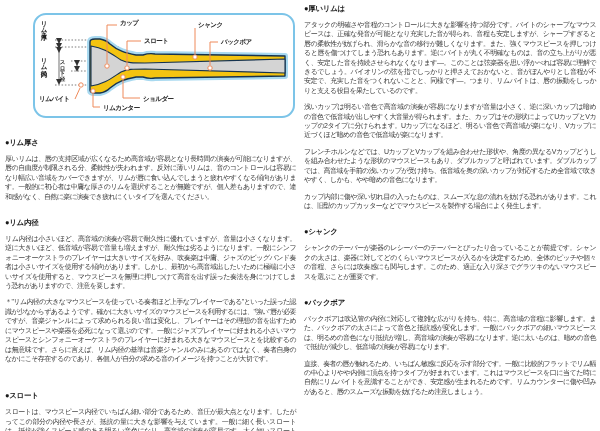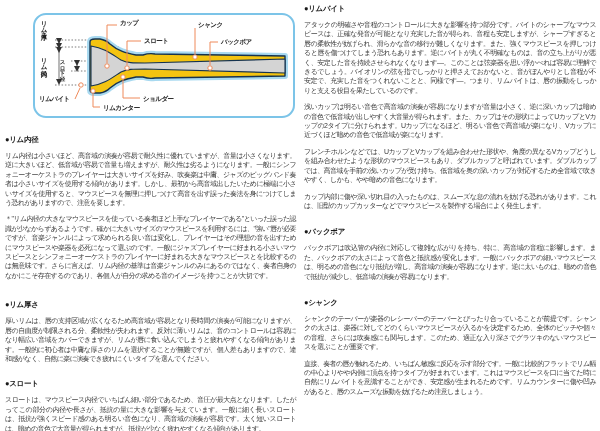--- a/index.html
+++ b/index.html
@@ -10,21 +10,21 @@
   }
   .col{position:absolute;top:0;}
   .col.left{left:5px;width:291px;}
   .col.right{left:304px;width:292px;}
   h3{
     font-size:7.5px;color:#1a1a1a;font-weight:bold;
     margin:17px 0 6px 0;letter-spacing:-0.3px;
   }
   .col.right h3.first{margin-top:4px;}
   .col.left h3.after-diagram{margin-top:20px;}
-  h3.gap-lg{margin-top:16px;}
+  h3.gap-lg{margin-top:28px;}
   p{
     font-size:7px;line-height:9.4px;letter-spacing:-0.6px;
     margin:0 0 7px 0;text-align:justify;
   }
   
   .diagram{
     position:relative;width:262px;height:105px;
     margin:13px 0 0 28px;
   }
   .diagram svg{position:absolute;left:0;top:0;}
@@ -96,58 +96,58 @@
     <div class="dlabel" style="left:188px;top:25px;">バックボア</div>
     <div class="dlabel" style="left:6px;top:82px;">リムバイト</div>
     <div class="dlabel" style="left:110px;top:82px;">ショルダー</div>
     <div class="dlabel" style="left:70px;top:91px;">リムカンター</div>
     <div class="vlabel" style="left:7px;top:3px;height:34px;">リム厚さ</div>
     <div class="vlabel" style="left:7px;top:40px;height:36px;">リム内径</div>
     <div class="vlabel small" style="left:26px;top:44px;height:30px;">スロート径</div>
   </div>
 
   <section>
+    <h3 class="after-diagram">●リム厚さ</h3>
+    <p>厚いリムは、唇の支持区域が広くなるため高音域が容易となり長時間の演奏が可能になりますが、唇の自由度が制限される分、柔軟性が失われます。反対に薄いリムは、音のコントロールは容易になり幅広い音域をカバーできますが、リムが唇に食い込んでしまうと疲れやすくなる傾向があります。一般的に初心者は中庸な厚さのリムを選択することが無難ですが、個人差もありますので、違和感がなく、自然に楽に演奏でき疲れにくいタイプを選んでください。</p>
+  </section>
+
+  <section>
     <h3>●リム内径</h3>
     <p>リム内径は小さいほど、高音域の演奏が容易で耐久性に優れていますが、音量は小さくなります。逆に大きいほど、低音域が容易で音量も増えますが、耐久性は劣るようになります。一般にシンフォニーオーケストラのプレイヤーは大きいサイズを好み、吹奏楽は中庸、ジャズのビッグバンド奏者は小さいサイズを使用する傾向があります。しかし、最初から高音域出したいために極端に小さいサイズを使用すると、マウスピースを無理に押しつけて高音を出す誤った奏法を身につけてしまう恐れがありますので、注意を要します。</p>
     <p>＊"リム内径の大きなマウスピースを使っている奏者ほど上手なプレイヤーである"といった誤った認識が少なからずあるようです。確かに大きいサイズのマウスピースを利用するには、"強い"唇が必要ですが、音楽ジャンルによって求められる良い音は変化し、プレイヤーはその理想の音を出すためにマウスピースや楽器を必死になって選ぶのです。一般にジャズプレイヤーに好まれる小さいマウスピースとシンフォニーオーケストラのプレイヤーに好まれる大きなマウスピースとを比較するのは無意味です。さらに言えば、リム内径の基準は音楽ジャンルのみにあるのではなく、奏者自身のなかにこそ存在するのであり、各個人が自分の求める音のイメージを持つことが大切です。</p>
-  </section>
-
-  <section>
-    <h3 class="after-diagram">●リム厚さ</h3>
-    <p>厚いリムは、唇の支持区域が広くなるため高音域が容易となり長時間の演奏が可能になりますが、唇の自由度が制限される分、柔軟性が失われます。反対に薄いリムは、音のコントロールは容易になり幅広い音域をカバーできますが、リムが唇に食い込んでしまうと疲れやすくなる傾向があります。一般的に初心者は中庸な厚さのリムを選択することが無難ですが、個人差もありますので、違和感がなく、自然に楽に演奏でき疲れにくいタイプを選んでください。</p>
   </section>
 
   <section>
     <h3 class="gap-lg">●スロート</h3>
     <p>スロートは、マウスピース内径でいちばん細い部分であるため、音圧が最大点となります。したがってこの部分の内径や長さが、抵抗の量に大きな影響を与えています。一般に細く長いスロートは、抵抗が強くスピード感のある明るい音色になり、高音域の演奏が容易です。太く短いスロートは、暗めの音色で大音量が得られますが、抵抗が少なく疲れやすくなる傾向があります。</p>
 
   </section>
 
 </div>
 
 <div class="col right">
 
   <section>
-    <h3 class="first">●リムバイト</h3>
+    <h3 class="first">●厚いリムは</h3>
     <p>アタックの明確さや音程のコントロールに大きな影響を持つ部分です。バイトのシャープなマウスピースは、正確な発音が可能となり充実した音が得られ、音程も安定しますが、シャープすぎると唇の柔軟性が妨げられ、滑らかな音の移行が難しくなります。また、強くマウスピースを押しつけると唇を傷つけてしまう恐れもあります。逆にバイトが丸く不明確なものは、音の立ち上がりが悪く、安定した音を持続させられなくなります―。このことは弦楽器を思い浮かべれば容易に理解できるでしょう。バイオリンの弦を指でしっかりと押さえておかないと、音がぼんやりとし音程が不安定で、充実した音をつくれないことと、同様です―。つまり、リムバイトは、唇の振動をしっかりと支える役目を果たしているのです。</p>
   </section>
 
   <section>
     <p>浅いカップは明るい音色で高音域の演奏が容易になりますが音量は小さく、逆に深いカップは暗めの音色で低音域が出しやすく大音量が得られます。また、カップはその形状によってUカップとVカップの2タイプに分けられます。Uカップになるほど、明るい音色で高音域が楽になり、Vカップに近づくほど暗めの音色で低音域が楽になります。</p>
     <p>フレンチホルンなどでは、UカップとVカップを組み合わせた形状や、角度の異なるVカップどうしを組み合わせたような形状のマウスピースもあり、ダブルカップと呼ばれています。ダブルカップでは、高音域を手前の浅いカップが受け持ち、低音域を奥の深いカップが対応するため全音域で吹きやすく、しかも、やや暗めの音色になります。</p>
     <p>カップ内部に傷や深い切れ目の入ったものは、スムーズな息の流れを妨げる恐れがあります。これは、旧型のカップカッターなどでマウスピースを製作する場合によく発生します。</p>
   </section>
 
   <section>
-    <h3>●バックボア</h3>
-    <p>バックボアは吹込管の内径に対応して複雑な広がりを持ち、特に、高音域の音程に影響します。また、バックボアの太さによって音色と抵抗感が変化します。一般にバックボアの細いマウスピースは、明るめの音色になり抵抗が増し、高音域の演奏が容易になります。逆に太いものは、暗めの音色で抵抗が減少し、低音域の演奏が容易になります。</p>
+    <h3>●シャンク</h3>
+    <p>シャンクのテーパーが楽器のレシーバーのテーパーとぴったり合っていることが前提です。シャンクの太さは、楽器に対してどのくらいマウスピースが入るかを決定するため、全体のピッチや個々の音程、さらには吹奏感にも関与します。このため、適正な入り深さでグラツキのないマウスピースを選ぶことが重要です。</p>
   </section>
 
   <section>
-    <h3>●シャンク</h3>
-    <p>シャンクのテーパーが楽器のレシーバーのテーパーとぴったり合っていることが前提です。シャンクの太さは、楽器に対してどのくらいマウスピースが入るかを決定するため、全体のピッチや個々の音程、さらには吹奏感にも関与します。このため、適正な入り深さでグラツキのないマウスピースを選ぶことが重要です。</p>
+    <h3>●バックボア</h3>
+    <p>バックボアは吹込管の内径に対応して複雑な広がりを持ち、特に、高音域の音程に影響します。また、バックボアの太さによって音色と抵抗感が変化します。一般にバックボアの細いマウスピースは、明るめの音色になり抵抗が増し、高音域の演奏が容易になります。逆に太いものは、暗めの音色で抵抗が減少し、低音域の演奏が容易になります。</p>
   </section>
 
   <section>
     <p>直接、奏者の唇が触れるため、いちばん敏感に反応を示す部分です。一般に比較的フラットでリム幅の中心よりやや内側に頂点を持つタイプが好まれています。これはマウスピースを口に当てた時に自然にリムバイトを意識することができ、安定感が生まれるためです。リムカウンターに傷や凹みがあると、唇のスムーズな振動を妨げるため注意しましょう。</p>
   </section>
 
 </div>
 
 </body></html>

